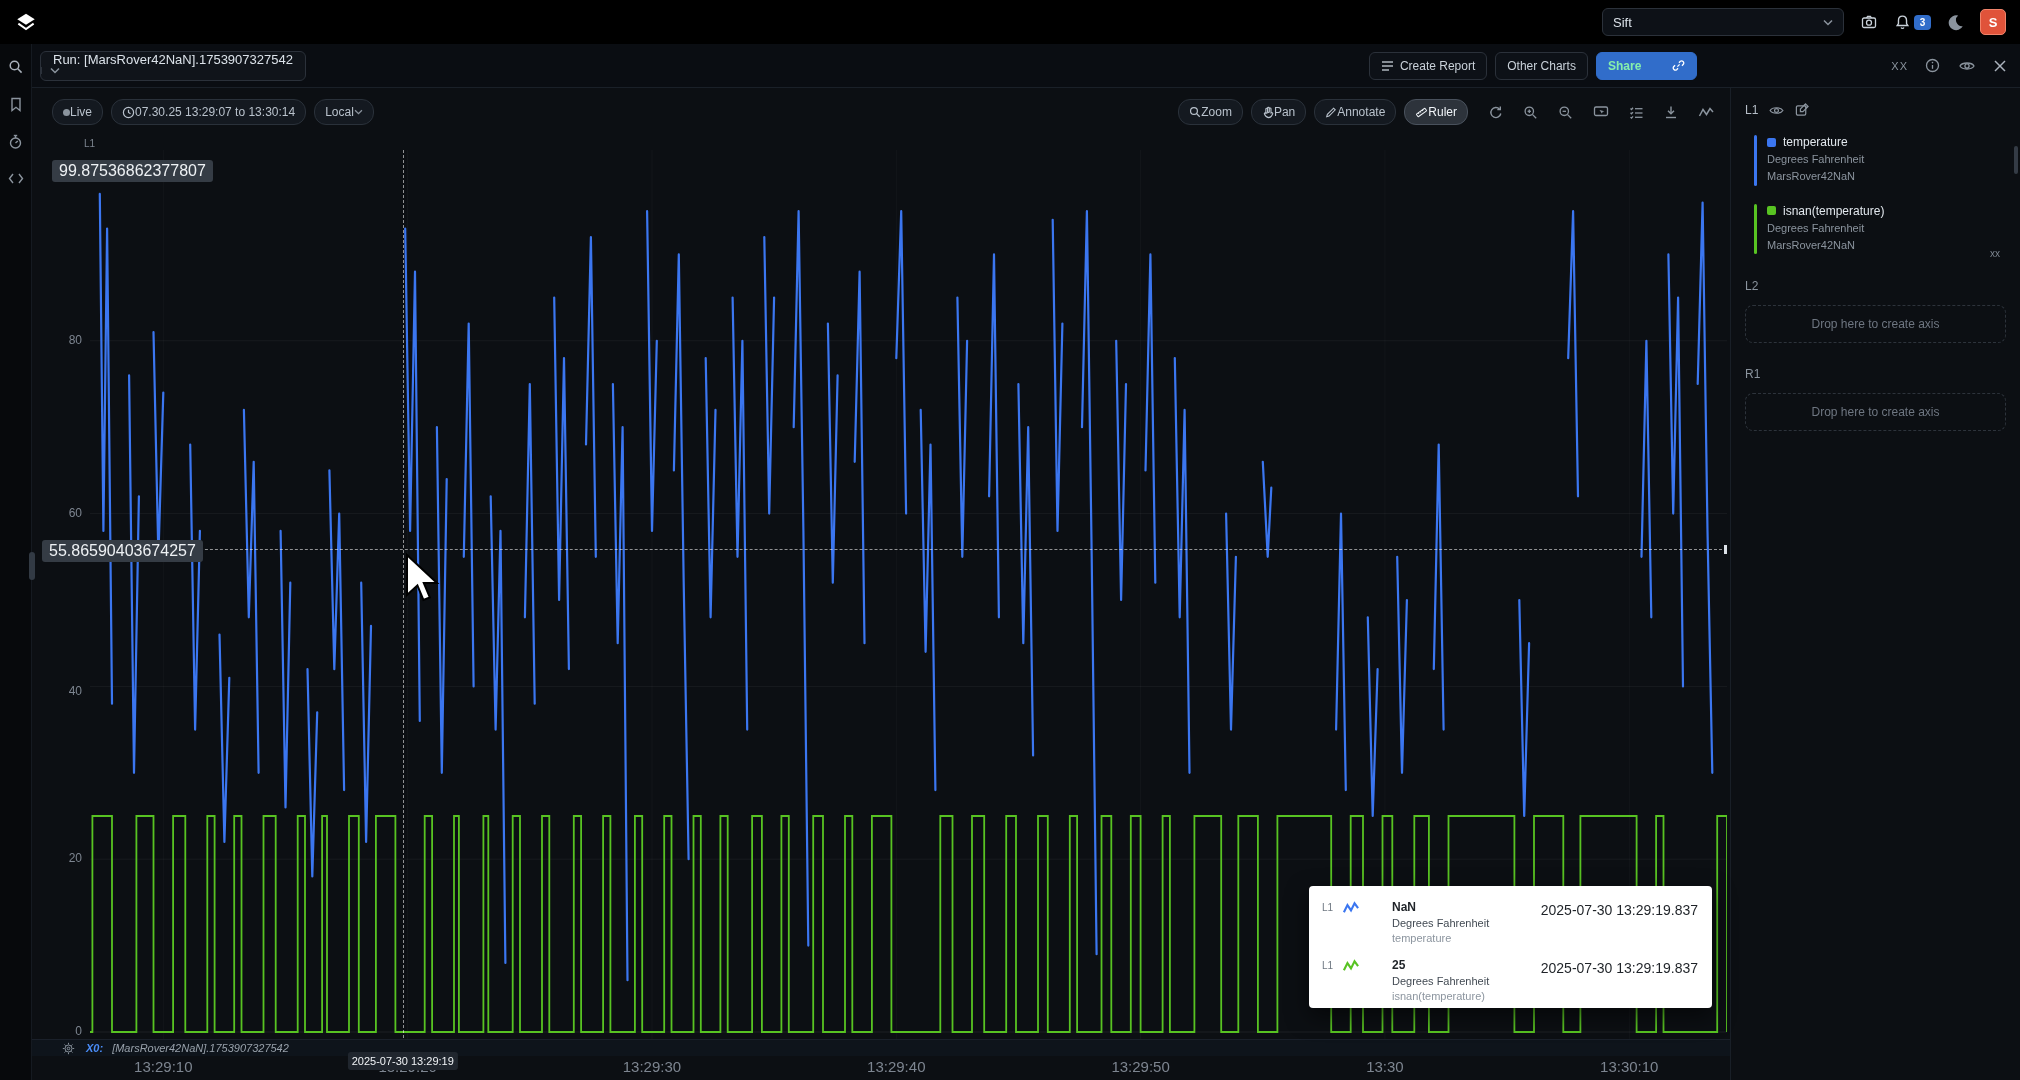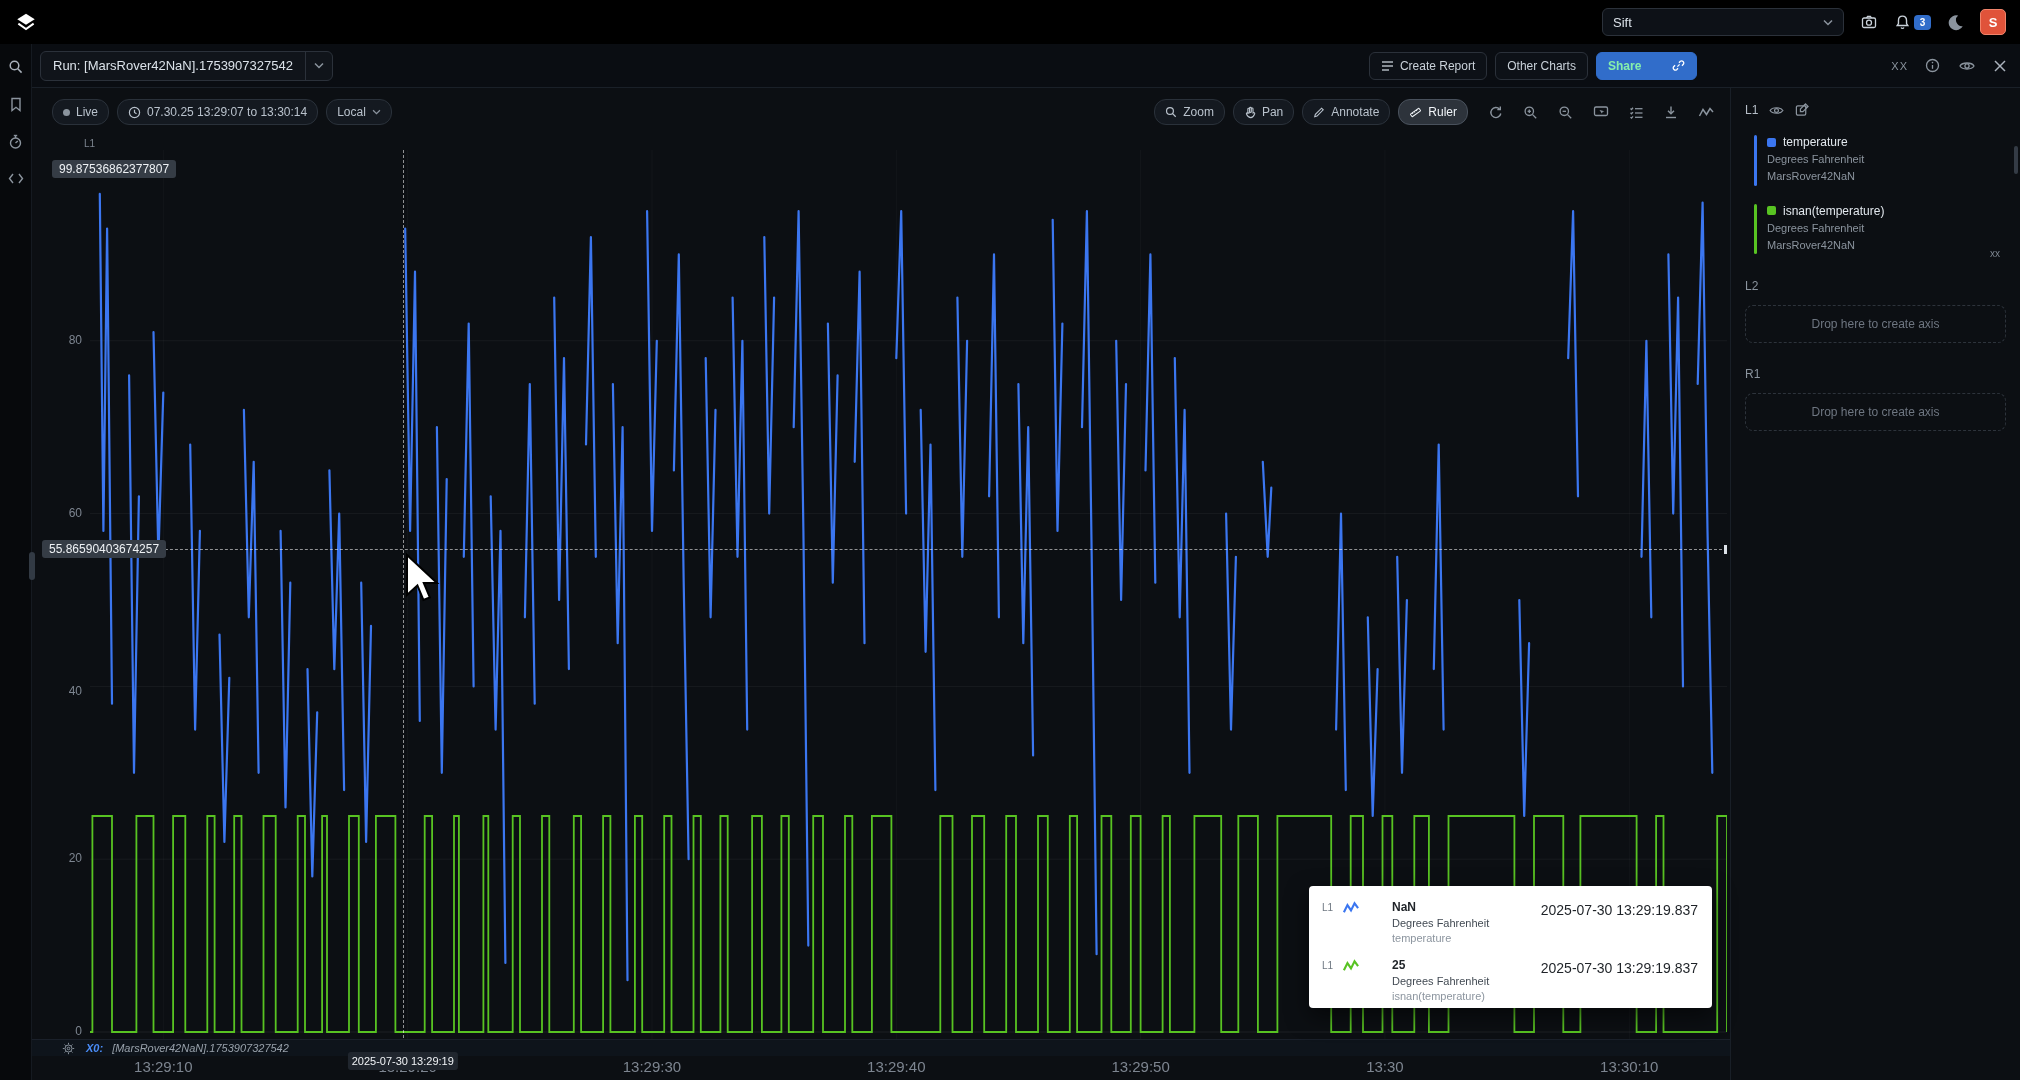--- a/index.html
+++ b/index.html
@@ -18,52 +18,52 @@
   .bell-wrap { display:flex; align-items:center; gap:3px; }
   .badge { background:#316dca; color:#fff; font-size:10px; font-weight:700; border-radius:4px;
     min-width:17px; height:15px; display:flex; align-items:center; justify-content:center; padding:0 3px; }
   .avatar { width:26px; height:26px; border-radius:5px; background:#e0533a; color:#fff;
     font-size:13px; font-weight:700; display:flex; align-items:center; justify-content:center; border:1px solid #f0846b; }
 
   
   .runbar { position:absolute; left:32px; top:44px; width:1988px; height:44px; background:#0a0d12;
     border-bottom:1px solid #1a2028; display:flex; align-items:center; padding:0 12px 0 8px; gap:8px; z-index:15; }
   .run-select { display:flex; align-items:stretch; height:30px; border:1px solid #2b313a; border-radius:6px;
-    background:#10141a; overflow:hidden; }
+    background:#10141a; overflow:hidden;flex-direction:column; }
   .run-select .rs-label { display:flex; align-items:center; padding:0 12px; font-size:13px; color:#dbe2e9; }
   .run-select .rs-caret { display:flex; align-items:center; padding:0 8px; border-left:1px solid #2b313a; color:#8b949e; }
   .runbar .spacer { flex:1; }
   .btn { height:28px; border-radius:6px; border:1px solid #2b313a; background:#0d1117; color:#c9d1d9;
     font-size:12px; display:flex; align-items:center; gap:6px; padding:0 11px; cursor:pointer; }
   .btn-primary { background:#316dca; border-color:#316dca; color:#86efac; font-weight:600;gap:31px; }
   .panel-controls { display:flex; align-items:center; gap:15px; margin-left:186px; color:#8b949e; }
   .xx-label { font-size:11px; letter-spacing:1px; color:#8b949e; }
 
   
   .left-rail { position:absolute; left:0; top:44px; width:32px; height:1036px; background:#07090c;
     border-right:1px solid #151a21; display:flex; flex-direction:column; align-items:center; padding-top:12px; gap:16px; z-index:16; }
   .rail-btn { background:none; border:none; color:#8b949e; cursor:pointer; padding:3px; }
   .rail-handle { position:absolute; left:-4px; top:508px; width:6px; height:28px; background:#323a44; border-radius:3px; right:auto; margin-left:32px; }
 
   
   .main { position:absolute; left:32px; top:88px; width:1698px; height:992px; background:#0c0f13; }
   .chart-toolbar { position:absolute; left:20px; right:14px; top:10px; height:28px; display:flex; align-items:center; gap:8px; z-index:6; }
   .tbtn { height:26px; border-radius:12px; border:1px solid #2a313a; background:#141920; color:#b9c2cc;
-    font-size:12px; display:flex; align-items:center; gap:6px; padding:0 10px; cursor:pointer; }
+    font-size:12px; display:flex; align-items:center; padding:0 10px; cursor:pointer; }
   .tbtn.active { background:#2d333b; border-color:#49515c; color:#f0f4f8; }
   .live-dot { width:7px; height:7px; border-radius:50%; background:#8b949e; }
   .chart-toolbar .spacer { flex:1; }
   .tool-icons { display:flex; align-items:center; gap:16px; color:#8b949e; margin-left:10px; }
 
   #plot-svg { position:absolute; left:58px; top:62px; width:1637px; height:890px; z-index:1; }
   .crosshair-v { position:absolute; top:62px; height:908px; width:0; border-left:1px dashed rgba(255,255,255,.55); z-index:3; }
   .crosshair-h { position:absolute; left:58px; width:1637px; height:0; border-top:1px dashed rgba(255,255,255,.55); z-index:3; }
   .crosshair-h-end { position:absolute; width:3px; height:9px; background:#dde2e8; z-index:3; }
   .axis-name { position:absolute; left:52px; top:50px; font-size:10px; color:#7d8590; z-index:4; }
-  .val-label { position:absolute; background:#353c45; color:#eef1f4; font-size:12px; padding:2px 7px;
+  .val-label { position:absolute; background:#353c45; color:#eef1f4; font-size:16px; padding:2px 7px;
     border-radius:3px; z-index:5; white-space:nowrap; }
   #max-value-label { left:20px; }
   #ruler-value-label { left:10px; }
   #time-label { position:absolute; top:964px; transform:translateX(-50%); background:#20262e; color:#f0f3f6;
     font-size:11px; padding:3px 4px; border-radius:3px; z-index:7; white-space:nowrap; }
   #y-ticks span { position:absolute; left:6px; width:44px; text-align:right; font-size:12px; color:#7d8590; z-index:4; }
   #x-ticks span { position:absolute; top:970px; transform:translateX(-50%); font-size:15px; color:#7d8590; z-index:4; }
   .bottom-strip { position:absolute; left:0; right:0; top:951px; height:17px; background:#0e141b;
     border-top:1px solid #1a202a; display:flex; align-items:center; padding-left:28px; gap:9px; z-index:5; }
   .x0-prefix { font-size:11px; font-style:italic; font-weight:700; color:#4a8df8; }

